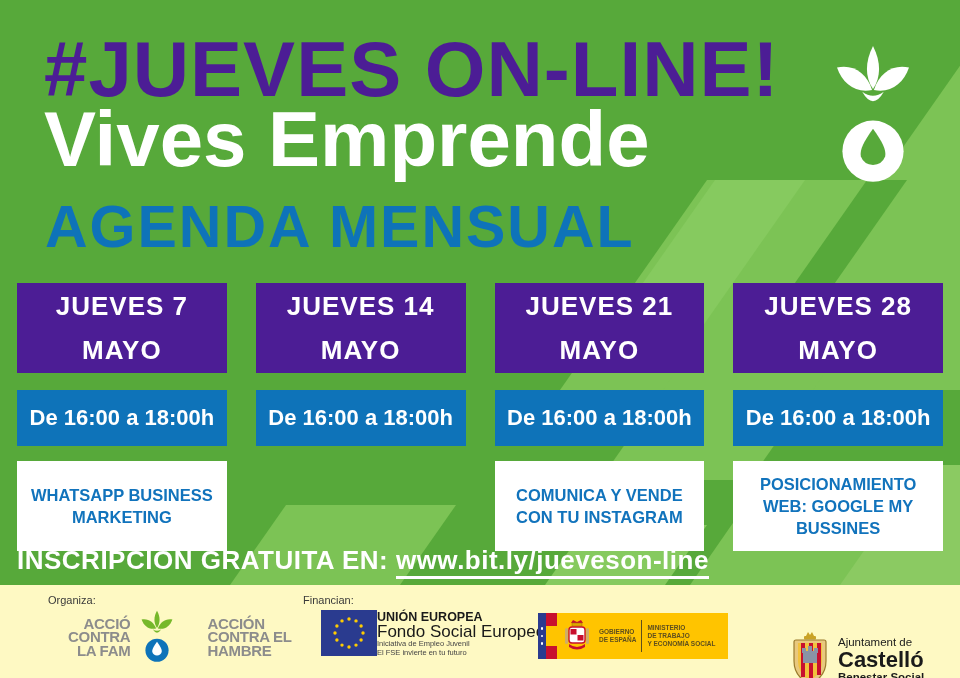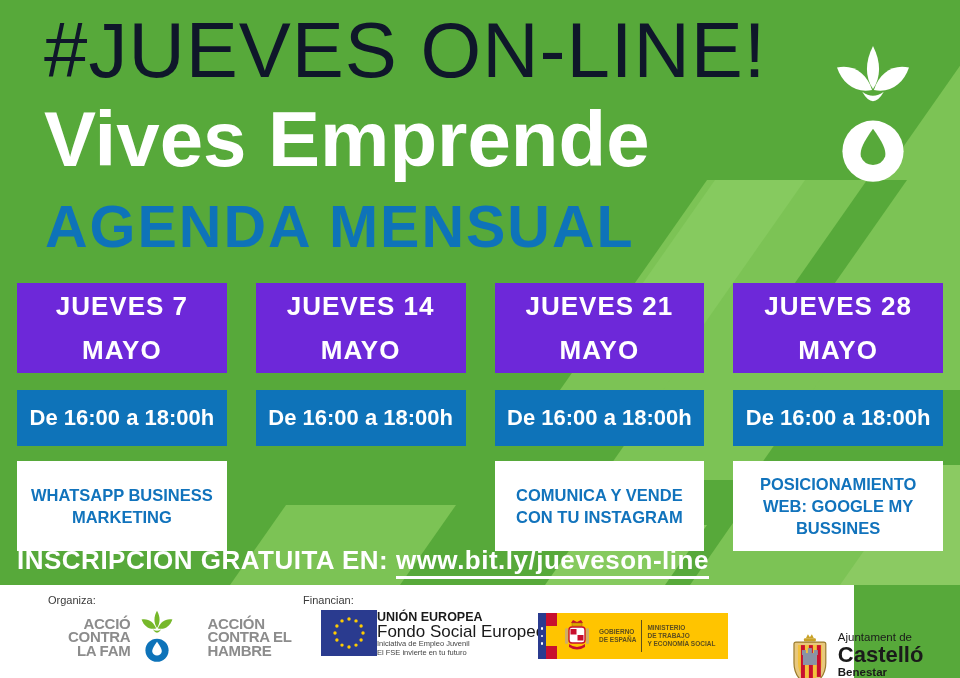--- a/index.html
+++ b/index.html
@@ -1,34 +1,34 @@
 <!DOCTYPE html>
 <html><head>
 <meta charset="utf-8">
 <style>
   html,body{margin:0;padding:0;}
   body{width:960px;height:678px;font-family:"Liberation Sans",sans-serif;}
   .poster{position:relative;width:960px;height:678px;background:#57A93A;overflow:hidden;}
   .bg-pattern{position:absolute;inset:0;pointer-events:none;}
   
-  .title1{position:absolute;left:44px;top:11px;color:#0f172a;font-size:78px;font-weight:normal;letter-spacing:1px;line-height:1;}
+  .title1{position:absolute;left:44px;top:30px;color:#4c1d95;font-size:78px;font-weight:bold;letter-spacing:1px;line-height:1;}
   .title2{position:absolute;left:44px;top:100px;color:#fff;font-size:78px;font-weight:bold;line-height:1;}
   .agenda{position:absolute;left:45px;top:198px;color:#0E73B9;font-size:59px;font-weight:bold;letter-spacing:2px;line-height:1;}
   .sprout{position:absolute;left:828px;top:36px;width:90px;height:162px;}
   
   .grid{position:absolute;left:17px;top:283px;width:926px;display:grid;grid-template-columns:repeat(4,1fr);column-gap:29px;}
   .col{display:flex;flex-direction:column;}
-  .date-box{background:#6d28d9;height:90px;display:flex;flex-direction:column;align-items:center;justify-content:center;gap:13px;color:#fff;font-weight:bold;font-size:26px;letter-spacing:1px;}
+  .date-box{background:#4c1d95;height:90px;display:flex;flex-direction:column;align-items:center;justify-content:center;gap:13px;color:#fff;font-weight:bold;font-size:26px;letter-spacing:1px;}
   .time-box{background:#0E73B9;height:56px;margin-top:17px;display:flex;align-items:center;justify-content:center;color:#fff;font-weight:bold;font-size:22px;}
   .topic-box{background:#fff;height:90px;margin-top:15px;display:flex;align-items:center;justify-content:center;text-align:center;color:#1173BC;font-weight:bold;font-size:16.5px;line-height:1.35;padding:0 13px;box-sizing:border-box;}
   
   .inscription{position:absolute;left:17px;top:545px;color:#fff;font-size:26px;font-weight:bold;letter-spacing:.5px;}
   .inscription .url{text-decoration:none;color:#fff;border-bottom:3px solid #fff;padding-bottom:1px;cursor:pointer;}
   
-  .footer{position:absolute;left:0;bottom:0;width:854px;height:93px;background:#ffffff;}
+  .footer{position:absolute;left:0;bottom:0;width:960px;height:93px;background:#fef9c3;}
   .small-label{position:absolute;font-size:11px;color:#3a3a3a;}
   .org-label{left:48px;top:9px;}
   .fin-label{left:303px;top:9px;}
   .acf{position:absolute;left:45px;top:25px;display:flex;align-items:center;gap:5px;}
   .acf .txt{font-weight:bold;color:#8C8C8C;font-size:15px;line-height:13.5px;letter-spacing:-.3px;margin-left:23px;}
   .acf .ca{text-align:right;}
   .eu{position:absolute;left:305px;top:25px;display:flex;gap:0;align-items:flex-start;padding-left:16px;}
   .eu-txt{color:#1a1a1a;}
   .eu-txt .l1{font-weight:bold;font-size:12.5px;line-height:15px;}
   .eu-txt .l2{font-size:17px;line-height:14px;}

